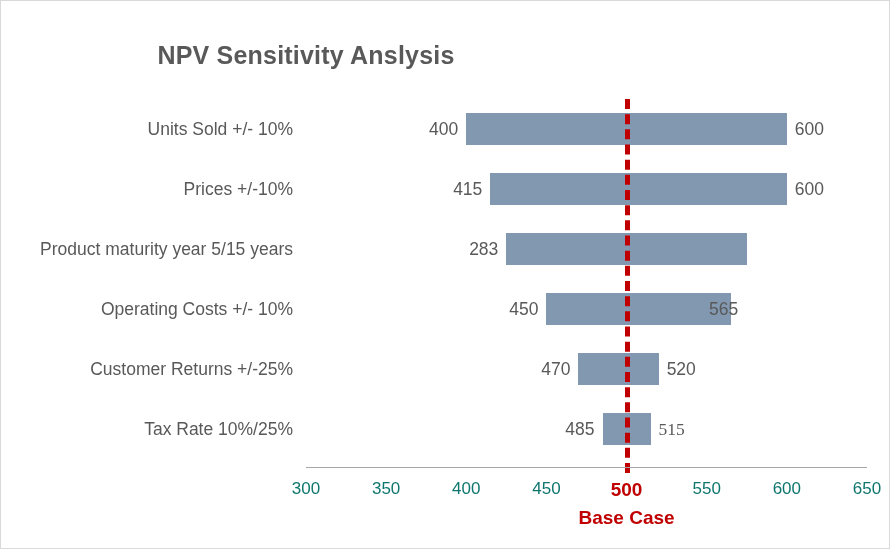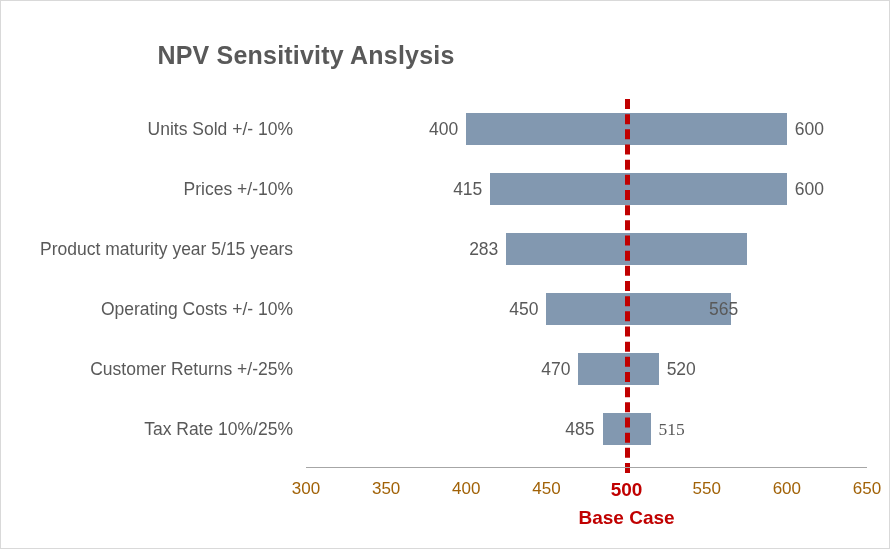--- a/index.html
+++ b/index.html
@@ -103,21 +103,21 @@
     top: 466px;
     height: 0;
     border-top: 1px solid #a6a6a6;
   }
 
   .tick-label {
     position: absolute;
     top: 478px;
     transform: translateX(-50%);
     font-size: 17px;
-    color: #a16207;
+    color: #0f766e;
     white-space: nowrap;
   }
   .tick-label.base {
     color: #c00000;
     font-weight: bold;
     font-size: 19px;
   }
 
   #base-case-caption {
     position: absolute;

